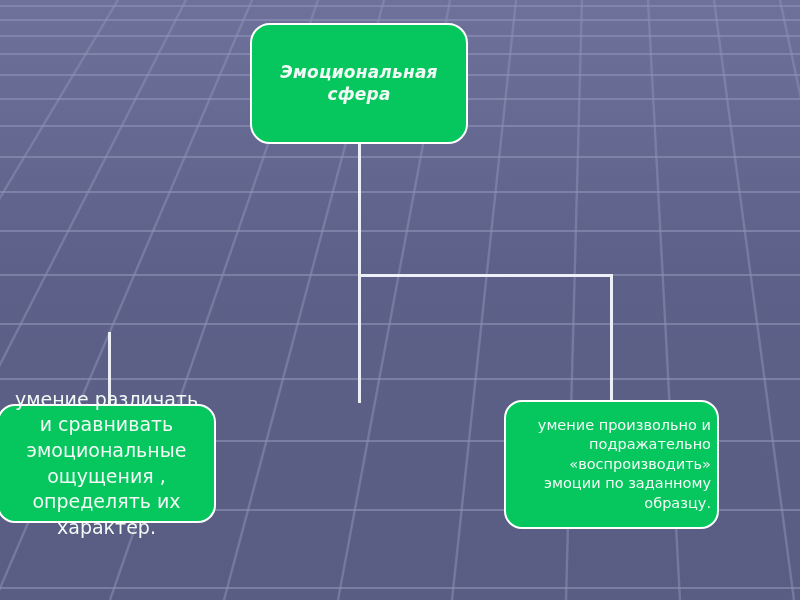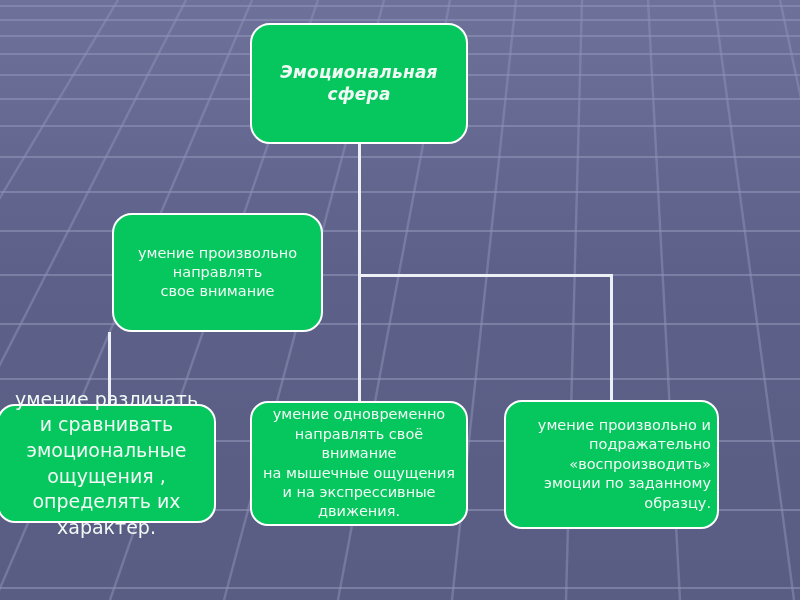--- a/index.html
+++ b/index.html
@@ -185,40 +185,28 @@
   <div class="connector v" id="conn-root-down"></div>
   <div class="connector h" id="conn-cross-right"></div>
   <div class="connector v" id="conn-right-down"></div>
   <div class="connector v" id="conn-mid-down"></div>
   <div class="connector v" id="conn-left-down"></div>
 
   <div class="node" id="node-root">
     <span class="node-text">Эмоциональная сфера</span>
   </div>
 
-  <div class="node" id="node-level2">
-    <span class="node-text">умение произвольно
-направлять
-свое внимание</span>
-  </div>
 
   <div class="node" id="node-leaf-1">
     <span class="node-text">умение различать
 и сравнивать
 эмоциональные ощущения ,
 определять их характер.</span>
   </div>
 
-  <div class="node" id="node-leaf-2">
-    <span class="node-text">умение одновременно
-направлять своё внимание
-на мышечные ощущения
-и на экспрессивные
-движения.</span>
-  </div>
 
   <div class="node" id="node-leaf-3">
     <span class="node-text">умение произвольно и
 подражательно
 «воспроизводить»
 эмоции по заданному
 образцу.</span>
   </div>
 
 </div>

